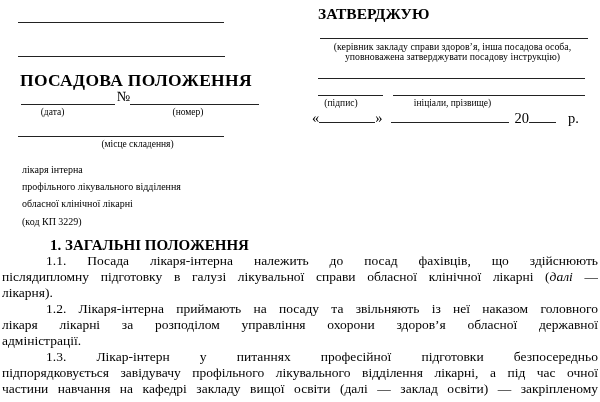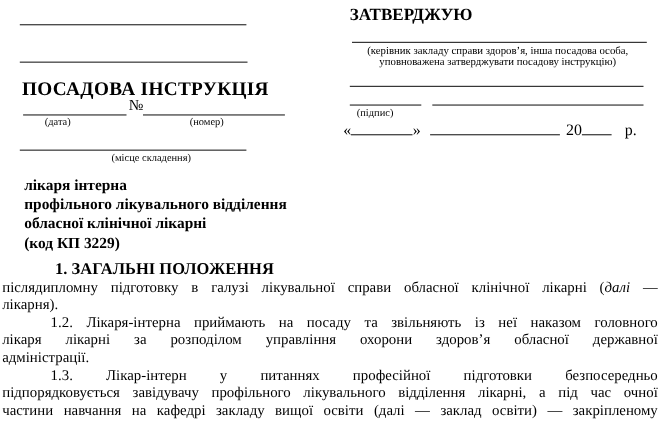--- a/index.html
+++ b/index.html
@@ -6,74 +6,76 @@
   .page {
     position:relative; width:600px; height:402px; background:#ffffff;
     color:#000; font-family:"Liberation Serif", serif; overflow:hidden;
   }
   .abs { position:absolute; }
   .uline { border-bottom:1px solid #222; }
   .cap { font-size:9.5px; text-align:center; line-height:10px; white-space:nowrap; }
   .capr { font-size:9.8px; text-align:center; line-height:10.5px; white-space:nowrap; }
   .doc-title { font-size:17.5px; font-weight:bold; letter-spacing:0.3px; white-space:nowrap; }
   .approve { font-size:15.5px; font-weight:bold; white-space:nowrap; }
-  .pos-block { font-size:14px; font-weight:bold; line-height:17.2px; white-space:nowrap; }
+  .pos-block { font-size:10px; font-weight:normal; line-height:17.2px; white-space:nowrap; }
   .sec-head { font-size:15px; font-weight:bold; padding-left:48px; }
   .body-text { font-size:13.5px; line-height:16px; }
   .bline { height:16px; overflow:hidden; }
   .jl { text-align:justify; text-align-last:justify; }
   .ind { text-indent:44px; }
   .fill { display:inline-block; border-bottom:1px solid #222; height:12px; }
   .daterow { font-size:14.5px; white-space:nowrap; }
   .num-sign { font-size:14px; }
 </style>
 </head>
 <body>
 
 <div class="page">
 
   <div class="abs uline" style="left:18px; top:14px; width:206px; height:8px;"></div>
   <div class="abs uline" style="left:18px; top:48px; width:207px; height:8px;"></div>
 
-  <div class="abs doc-title" style="left:20px; top:70px;">ПОСАДОВА ІНСТРУКЦІЯ</div>
+  <div class="abs doc-title" style="left:20px; top:70px;">ПОСАДОВА ПОЛОЖЕННЯ</div>
 
   <div class="abs uline" style="left:21px; top:96px; width:94px; height:8px;"></div>
   <div class="abs num-sign" style="left:117px; top:89px;">№</div>
   <div class="abs uline" style="left:130px; top:96px; width:129px; height:8px;"></div>
   <div class="abs cap" style="left:25px; top:107px; width:55px;">(дата)</div>
   <div class="abs cap" style="left:148px; top:107px; width:80px;">(номер)</div>
 
   <div class="abs uline" style="left:18px; top:128px; width:206px; height:8px;"></div>
   <div class="abs cap" style="left:70px; top:139px; width:135px;">(місце складення)</div>
 
   <div class="abs approve" style="left:318px; top:5px;">ЗАТВЕРДЖУЮ</div>
   <div class="abs uline" style="left:320px; top:30px; width:268px; height:8px;"></div>
   <div class="abs capr" style="left:310px; top:42px; width:285px;">(керівник закладу справи здоров’я, інша посадова особа,</div>
   <div class="abs capr" style="left:310px; top:52px; width:285px;">уповноважена затверджувати посадову інструкцію)</div>
 
   <div class="abs uline" style="left:318px; top:70px; width:267px; height:8px;"></div>
 
   <div class="abs uline" style="left:318px; top:87px; width:65px; height:8px;"></div>
   <div class="abs uline" style="left:393px; top:87px; width:192px; height:8px;"></div>
   <div class="abs cap" style="left:306px; top:98px; width:70px;">(підпис)</div>
+  <div class="abs cap" style="left:390px; top:98px; width:125px;">ініціали, прізвище)</div>
 
   <div class="abs daterow" style="left:312px; top:110px;">
     <span>«</span><span class="fill" style="width:56px;"></span><span>»</span><span style="display:inline-block; width:8px;"></span><span class="fill" style="width:118px;"></span><span style="display:inline-block; width:6px;"></span><span>20</span><span class="fill" style="width:27px;"></span><span style="display:inline-block; width:12px;"></span><span>р.</span>
   </div>
 
   <div class="abs pos-block" style="left:22px; top:161px;">
     <div>лікаря інтерна</div>
     <div>профільного лікувального відділення</div>
     <div>обласної клінічної лікарні</div>
     <div>(код КП 3229)</div>
   </div>
 
   <div class="abs sec-head" style="left:2px; right:2px; top:237px;">1. ЗАГАЛЬНІ ПОЛОЖЕННЯ</div>
 
   <div class="abs body-text" style="left:2px; top:253px; width:596px;">
+    <div class="bline jl ind">1.1. Посада лікаря-інтерна належить до&nbsp;посад фахівців, що&nbsp;здійснюють</div>
     <div class="bline jl"><span>післядипломну підготовку в галузі лікувальної справи обласної клінічної лікарні (</span><i>далі</i><span> —</span></div>
     <div class="bline">лікарня).</div>
     <div class="bline jl ind">1.2. Лікаря-інтерна приймають на посаду та&nbsp;звільняють із&nbsp;неї наказом головного</div>
     <div class="bline jl">лікаря лікарні за&nbsp;розподілом управління охорони здоров’я обласної державної</div>
     <div class="bline">адміністрації.</div>
     <div class="bline jl ind">1.3. Лікар-інтерн у&nbsp;питаннях професійної підготовки безпосередньо</div>
     <div class="bline jl">підпорядковується завідувачу профільного лікувального відділення лікарні, а під час очної</div>
     <div class="bline jl">частини навчання на кафедрі закладу вищої освіти (далі — заклад освіти) — закріпленому</div>
   </div>
 

